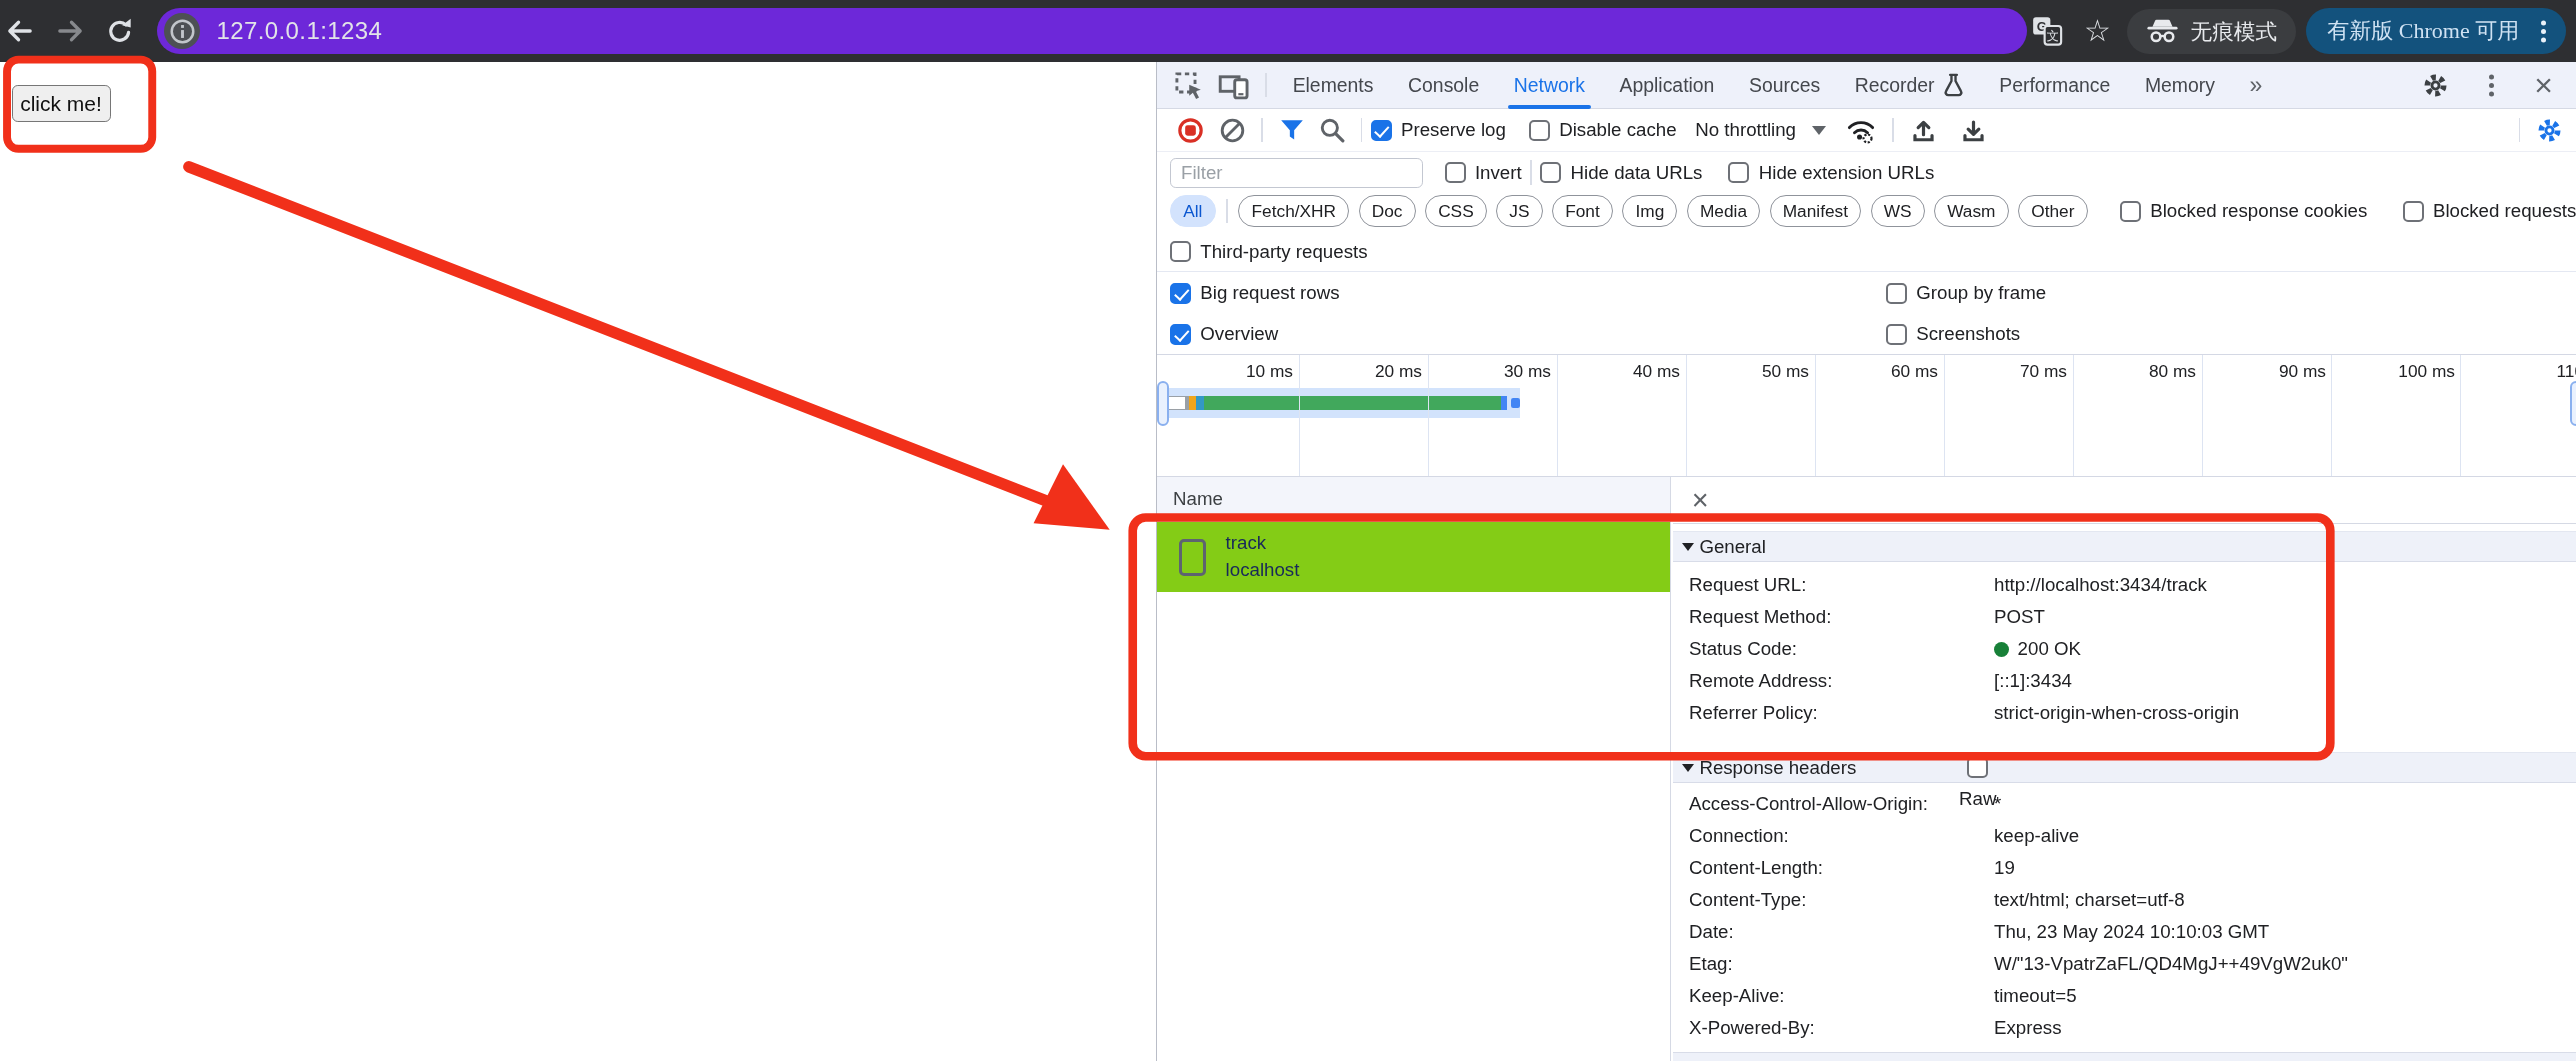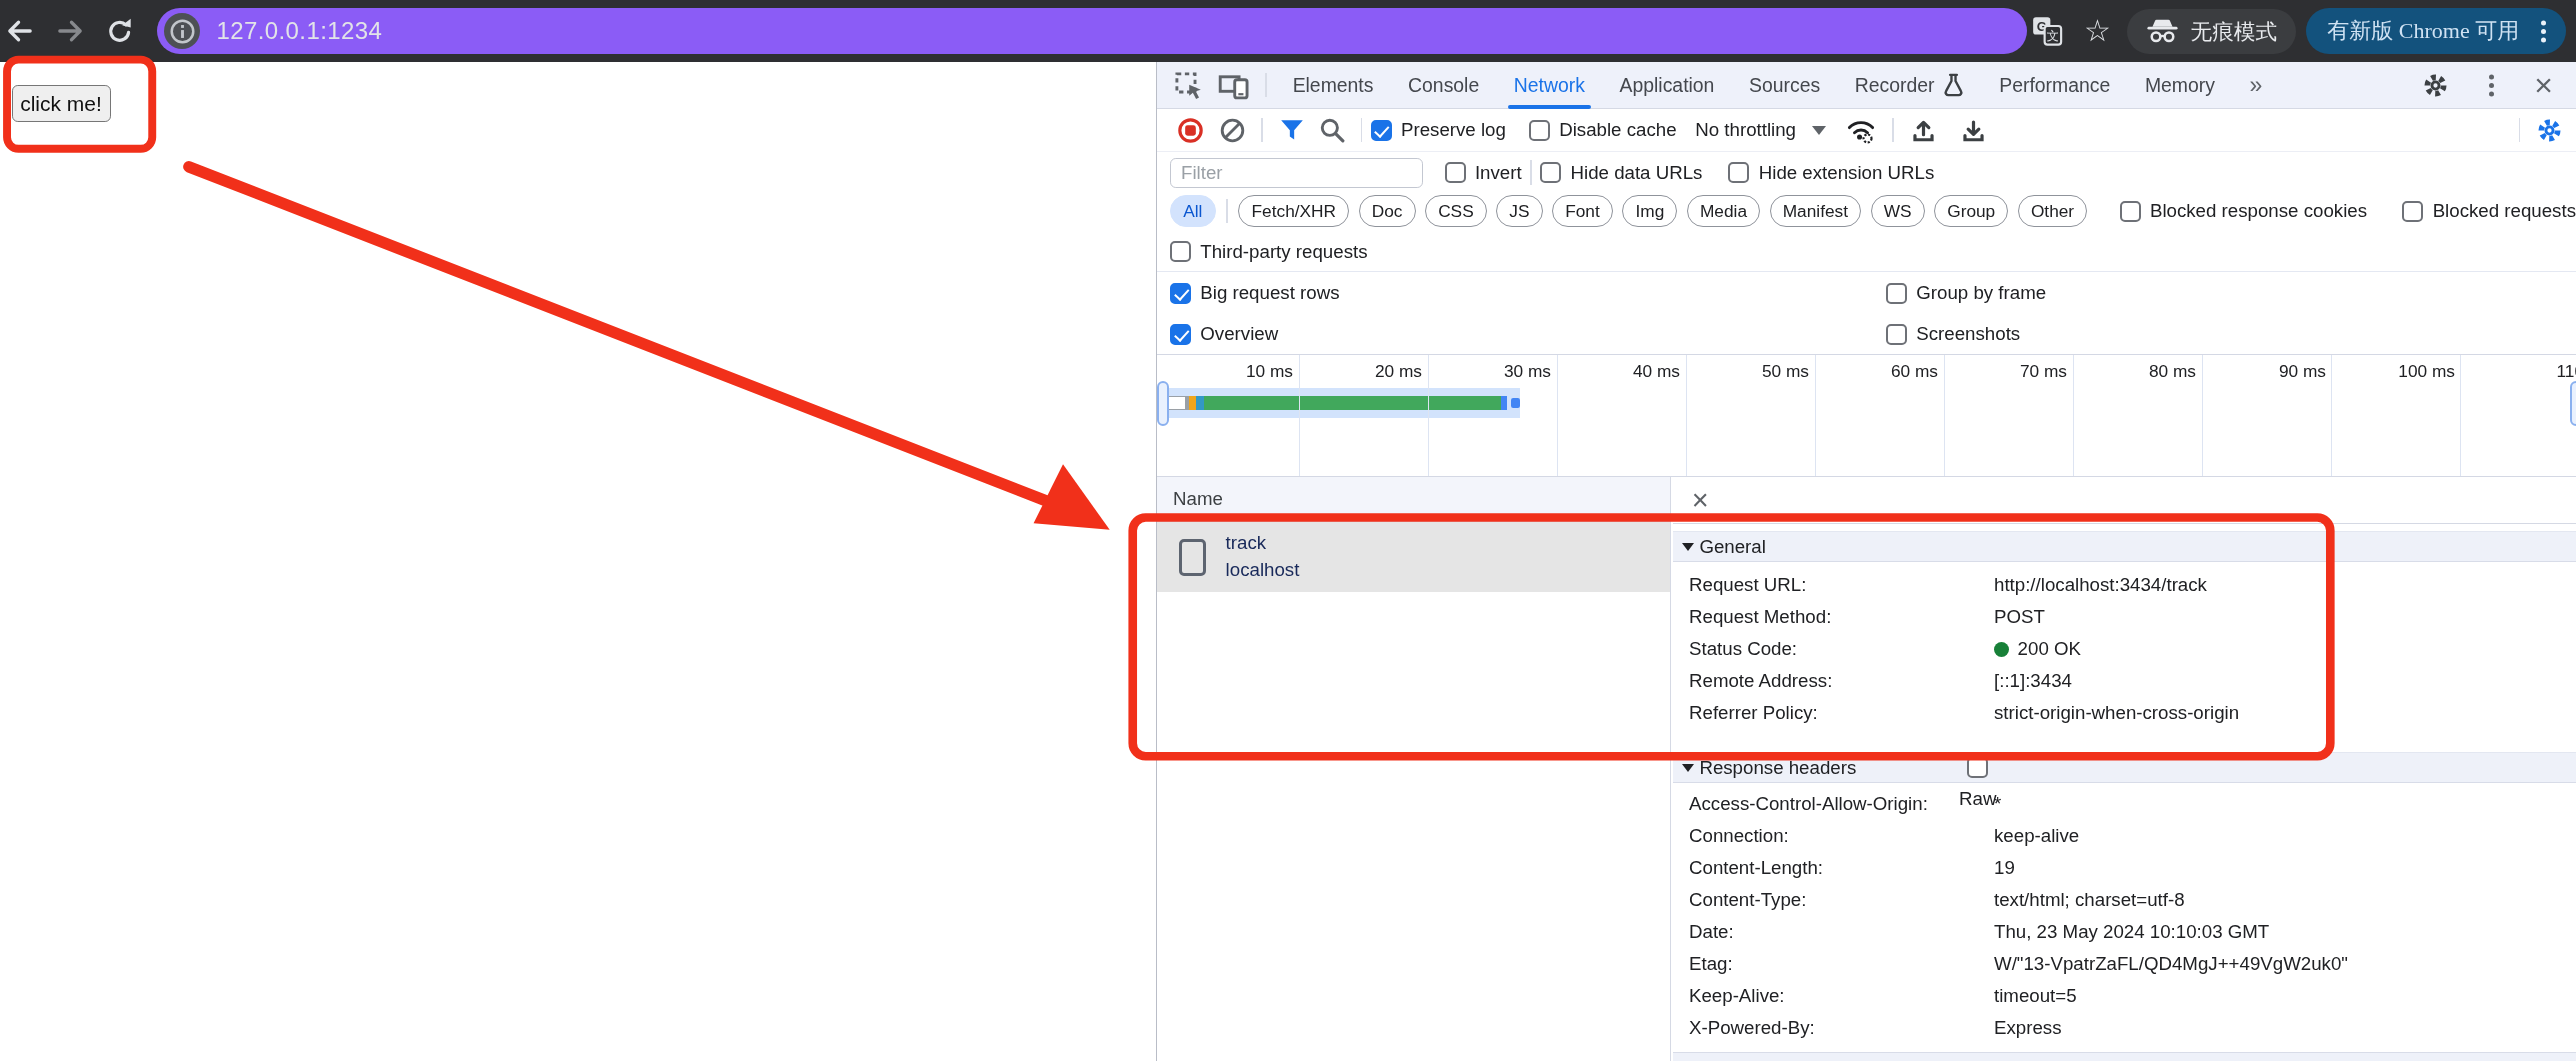--- a/index.html
+++ b/index.html
@@ -2,21 +2,21 @@
 <html style="--accent: #1a73e8; --annotation: #f1301a;font-size:11.5px"><head>
 <meta charset="utf-8">
 <style>
   html,body{margin:0;padding:0;background:#fff;}
   *{box-sizing:border-box;}
   .screen{position:relative;width:2576px;height:1061px;overflow:hidden;background:#fff;
           font-family:"Liberation Sans", sans-serif;color:#202124;}
   
   .navbar{position:absolute;left:0;top:0;width:2576px;height:62px;background:#2e2f32;display:flex;align-items:center;}
   .nav-btn{width:40px;height:40px;display:flex;align-items:center;justify-content:center;flex:0 0 auto;}
-  .omnibox{height:46px;flex:0 0 auto;width:1870px;margin-left:17.3px;background:#8b5cf6;border-radius:24.5px;
+  .omnibox{height:46px;flex:0 0 auto;width:1870px;margin-left:17.3px;background:#6d28d9;border-radius:24.5px;
            display:flex;align-items:center;padding-left:7.2px;}
   .omni-circle{width:36px;height:36px;border-radius:50%;background:#4d5054;display:flex;align-items:center;justify-content:center;}
   .omni-url{margin-left:16px;font-size:24px;color:#e2e4e8;letter-spacing:0.4px;}
   .nav-right{display:flex;align-items:center;margin-left:auto;padding-right:7.2px;gap:10px;}
   .star{font-size:30px;color:#dfe2e6;line-height:1;}
   .incog-pill{height:45px;border-radius:23px;background:#3b3d40;display:flex;align-items:center;gap:11.5px;padding:0 18.7px;}
   .incog-label{font-size:21.6px;color:#e8eaed;}
   .update-chip{height:46px;border-radius:24.5px;background:#13527d;display:flex;align-items:center;gap:14.4px;padding:0 13px 0 21.6px;margin-right:2.9px;}
   .update-label{font-size:22px;color:#cfe2f3;font-family:Liberation Serif, serif;}
   .kebab{width:5px;height:5px;border-radius:50%;background:#eaf2fa;box-shadow:0 -8.6px 0 #eaf2fa,0 8.6px 0 #eaf2fa;margin:0 7.2px;}
@@ -64,21 +64,21 @@
   .tl-band{position:absolute;left:1.4px;top:33px;width:362px;height:30px;background:#d2e3fc;}
   .tl-bar{position:absolute;left:4.3px;top:41px;height:14.4px;display:flex;}
   .tl-seg{height:100%;}
   .tl-marker{position:absolute;top:43px;height:10px;border-radius:2.2px;}
   .gripper{position:absolute;top:26px;width:11.5px;height:45px;background:#e9f1fe;border:2.2px solid #8ab0ef;border-radius:6.5px;z-index:2;}
   
   .dt-main{position:absolute;left:0;top:415px;width:100%;height:585px;}
   .names-col{position:absolute;left:0;top:0;width:514px;height:100%;border-right:1.4px solid #d5d9e4;}
   .names-header{height:45px;background:#f3f5fb;border-bottom:1.4px solid #d5d9e4;display:flex;align-items:center;padding-left:16px;
                 font-size:18.7px;color:#3c4043;}
-  .req-row{height:70px;background:#e5e5e5;display:flex;align-items:center;position:relative;}
+  .req-row{height:70px;background:#84cc16;display:flex;align-items:center;position:relative;}
   .doc-icon{width:27px;height:37px;border:3.6px solid #5d6470;border-radius:5px;margin-left:21.6px;background:transparent;}
   .req-texts{margin-left:20px;display:flex;flex-direction:column;gap:4.3px;}
   .req-name,.req-domain{font-size:18.7px;color:#18295a;line-height:1.2;}
   .details-col{position:absolute;left:516px;top:0;right:0;height:100%;background:#fff;}
   .det-tabs{height:47px;display:flex;align-items:center;border-bottom:1.4px solid #d5d9e4;padding-left:13px;}
   .det-close{font-size:29px;color:#5f6368;line-height:1;padding:0 5.8px;margin-right:10px;}
   .section-band{position:absolute;left:0;right:0;height:31px;background:#eef1f9;border-top:0.7px solid #e3e7f1;border-bottom:0.7px solid #d8dce8;
                 display:flex;align-items:center;padding-left:8.6px;gap:5.8px;}
   .exp-caret{width:0;height:0;border-left:6.5px solid transparent;border-right:6.5px solid transparent;border-top:8.6px solid #202124;flex:0 0 auto;}
   .section-title{font-size:18.7px;color:#202124;}
@@ -316,21 +316,21 @@
         <div class="vsep" style="margin: 0px 1.4px;"></div>
         <span class="pill">Fetch/XHR</span>
         <span class="pill">Doc</span>
         <span class="pill">CSS</span>
         <span class="pill">JS</span>
         <span class="pill">Font</span>
         <span class="pill">Img</span>
         <span class="pill">Media</span>
         <span class="pill">Manifest</span>
         <span class="pill">WS</span>
-        <span class="pill">Group</span>
+        <span class="pill">Wasm</span>
         <span class="pill">Other</span>
       <label class="cb-wrap" style="margin-left:23px">
           <span class="cb"></span>
           <span class="cb-label">Blocked response cookies</span>
         </label>
       <label class="cb-wrap" style="margin-left:26px">
           <span class="cb"></span>
           <span class="cb-label">Blocked requests</span>
         </label>
     </div>

